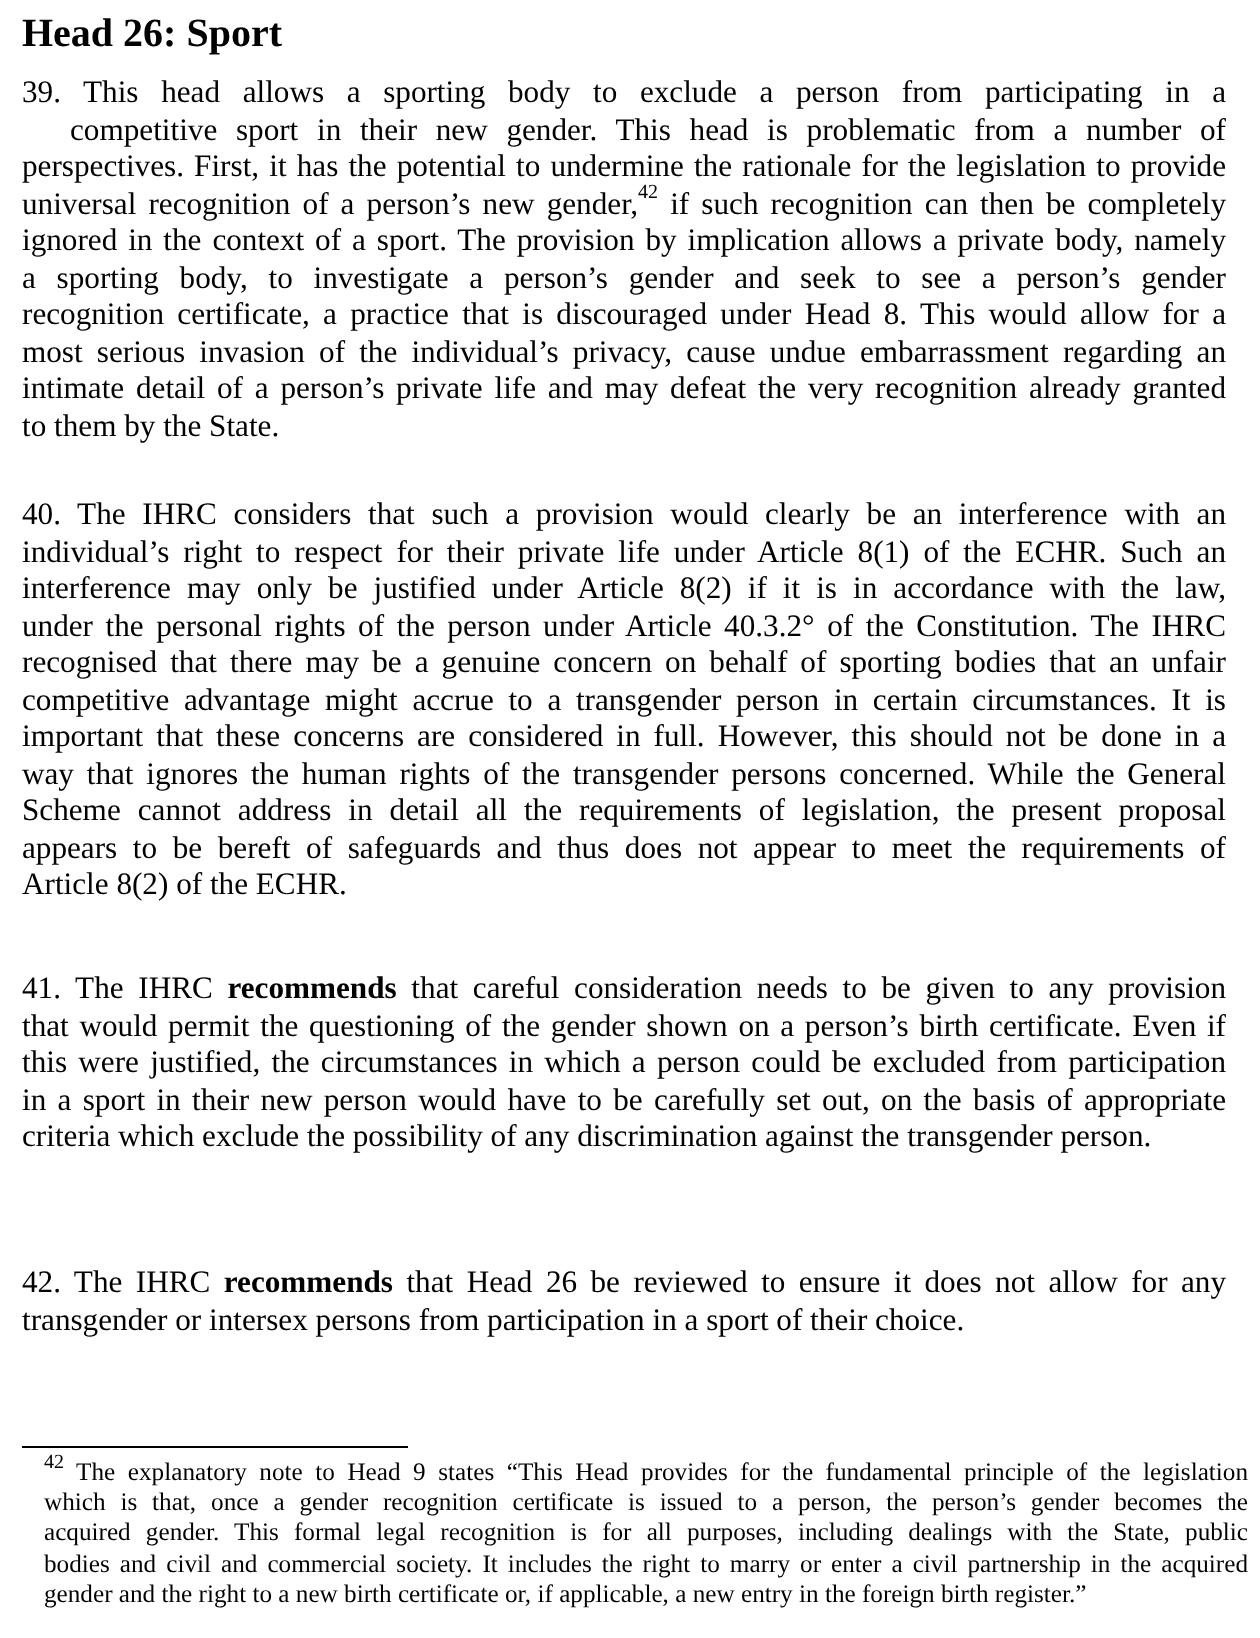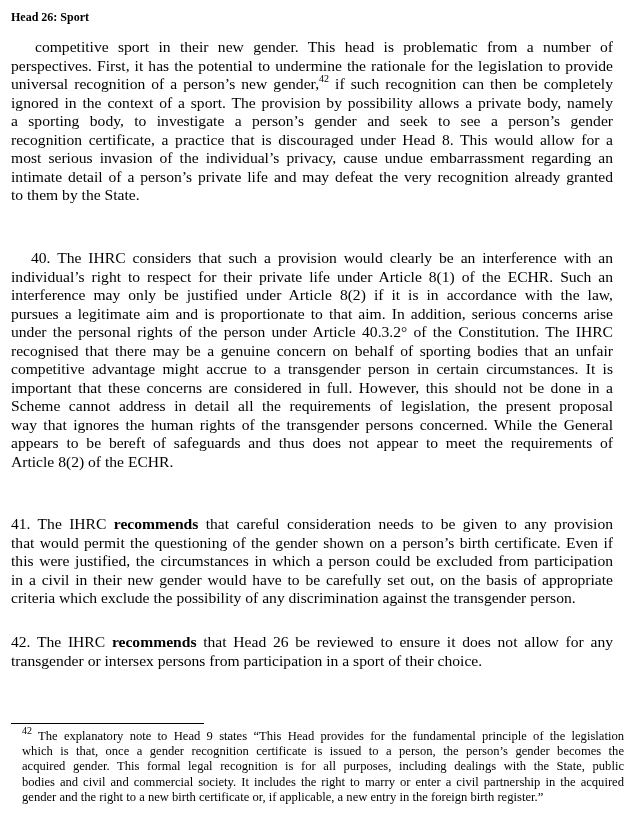--- a/index.html
+++ b/index.html
@@ -1,66 +1,66 @@
 <!DOCTYPE html>
 <html><head>
 <meta charset="utf-8">
 <style>
   html, body { margin:0; padding:0; background:#ffffff; }
   body { width:630px; height:819px; position:relative; overflow:hidden;
          font-family:"Liberation Serif", serif; color:#000; }
   .page { position:absolute; left:11px; top:0; width:602px; }
-  .heading { position:absolute; left:0; top:8px; font-weight:bold; font-size:12px; line-height:18px; margin:0; }
+  .heading { position:absolute; left:0; top:8px; font-weight:bold; font-size:20px; line-height:18px; margin:0; }
   .para { position:absolute; left:0; width:602px; font-size:15.6px; line-height:18.5px; margin:0; }
   .line { display:block; text-align:justify; text-align-last:justify; white-space:nowrap; height:18.5px; overflow:visible; }
   .line.last { text-align-last:left; }
   b { font-weight:bold; }
   sup { font-size:10px; line-height:0; vertical-align:super; position:relative; top:-1px; }
   .rule { position:absolute; left:11px; top:723px; width:193px; height:1px; background:#000; }
   .fn { position:absolute; left:11px; top:729px; width:602px; font-size:12.6px; line-height:15.2px;margin-left:11px; }
   .fn .line { height:15.2px; }
 </style>
 </head>
 <body>
 
 <div class="page">
   <h3 class="heading">Head 26: Sport</h3>
 
   <div class="para" style="top:38px;">
+    <span class="line" style="white-space: nowrap; word-spacing: 0px;">39.  This head allows a sporting body to exclude a person from participating in a</span>
     <span class="line" style="white-space: nowrap; word-spacing: 0px; margin-left: 24px;">competitive sport in their new gender. This head is problematic from a number of</span>
     <span class="line" style="white-space: nowrap; word-spacing: 0px;">perspectives. First, it has the potential to undermine the rationale for the legislation to provide</span>
     <span class="line" style="white-space: nowrap; word-spacing: 0px;"><span>universal recognition of a person’s new gender,</span><sup>42</sup><span> if such recognition can then be completely</span></span>
-    <span class="line" style="white-space: nowrap; word-spacing: 0px;">ignored in the context of a sport. The provision by possibility allows a private body, namely</span>
+    <span class="line" style="white-space: nowrap; word-spacing: 0px;">ignored in the context of a sport. The provision by implication allows a private body, namely</span>
     <span class="line" style="white-space: nowrap; word-spacing: 0px;">a sporting body, to investigate a person’s gender and seek to see a person’s gender</span>
     <span class="line" style="white-space: nowrap; word-spacing: 0px;">recognition certificate, a practice that is discouraged under Head 8. This would allow for a</span>
     <span class="line" style="white-space: nowrap; word-spacing: 0px;">most serious invasion of the individual’s privacy, cause undue embarrassment regarding an</span>
     <span class="line" style="white-space: nowrap; word-spacing: 0px;">intimate detail of a person’s private life and may defeat the very recognition already granted</span>
     <span class="line last">to them by the State.</span>
   </div>
 
   <div class="para" style="top:249px;">
-    <span class="line" style="white-space: nowrap; word-spacing: 0px; margin-left: 20px;">40.  The IHRC considers that such a provision would clearly be an interference with an</span>
+    <span class="line" style="white-space: nowrap; word-spacing: 0px;">40.  The IHRC considers that such a provision would clearly be an interference with an</span>
     <span class="line" style="white-space: nowrap; word-spacing: 0px;">individual’s right to respect for their private life under Article 8(1) of the ECHR. Such an</span>
     <span class="line" style="white-space: nowrap; word-spacing: 0px;">interference may only be justified under Article 8(2) if it is in accordance with the law,</span>
-    <span class="line" style="white-space: nowrap; word-spacing: 0px;">pursues a legitimate aim and is proportionate to that aim. In addition, serious concerns arise</span>
     <span class="line" style="white-space: nowrap; word-spacing: 0px;">under the personal rights of the person under Article 40.3.2° of the Constitution. The IHRC</span>
     <span class="line" style="white-space: nowrap; word-spacing: 0px;">recognised that there may be a genuine concern on behalf of sporting bodies that an unfair</span>
     <span class="line" style="white-space: nowrap; word-spacing: 0px;">competitive advantage might accrue to a transgender person in certain circumstances. It is</span>
     <span class="line" style="white-space: nowrap; word-spacing: 0px;">important that these concerns are considered in full. However, this should not be done in a</span>
+    <span class="line" style="white-space: nowrap; word-spacing: 0px;">way that ignores the human rights of the transgender persons concerned. While the General</span>
     <span class="line" style="white-space: nowrap; word-spacing: 0px;">Scheme cannot address in detail all the requirements of legislation, the present proposal</span>
-    <span class="line" style="white-space: nowrap; word-spacing: 0px;">way that ignores the human rights of the transgender persons concerned. While the General</span>
     <span class="line" style="white-space: nowrap; word-spacing: 0px;">appears to be bereft of safeguards and thus does not appear to meet the requirements of</span>
     <span class="line last">Article 8(2) of the ECHR.</span>
   </div>
 
   <div class="para" style="top:486px;">
-    <span class="line" style="white-space: nowrap; word-spacing: 0px; margin-top: 29px;"><span>41.  The IHRC </span><b>recommends</b><span> that careful consideration needs to be given to any provision</span></span>
+    <span class="line" style="white-space: nowrap; word-spacing: 0px;"><span>41.  The IHRC </span><b>recommends</b><span> that careful consideration needs to be given to any provision</span></span>
     <span class="line" style="white-space: nowrap; word-spacing: 0px;">that would permit the questioning of the gender shown on a person’s birth certificate. Even if</span>
     <span class="line" style="white-space: nowrap; word-spacing: 0px;">this were justified, the circumstances in which a person could be excluded from participation</span>
-    <span class="line" style="white-space: nowrap; word-spacing: 0px;">in a civil in their new gender would have to be carefully set out, on the basis of appropriate</span>
+    <span class="line" style="white-space: nowrap; word-spacing: 0px;">in a sport in their new person would have to be carefully set out, on the basis of appropriate</span>
     <span class="line last">criteria which exclude the possibility of any discrimination against the transgender person.</span>
   </div>
 
   <div class="para" style="top:597px;">
     <span class="line" style="white-space: nowrap; word-spacing: 0px; margin-top: 36px;"><span>42.  The IHRC </span><b>recommends</b><span> that Head 26 be reviewed to ensure it does not allow for any</span></span>
     <span class="line last">transgender or intersex persons from participation in a sport of their choice.</span>
   </div>
 </div>
 
 <div class="rule"></div>

